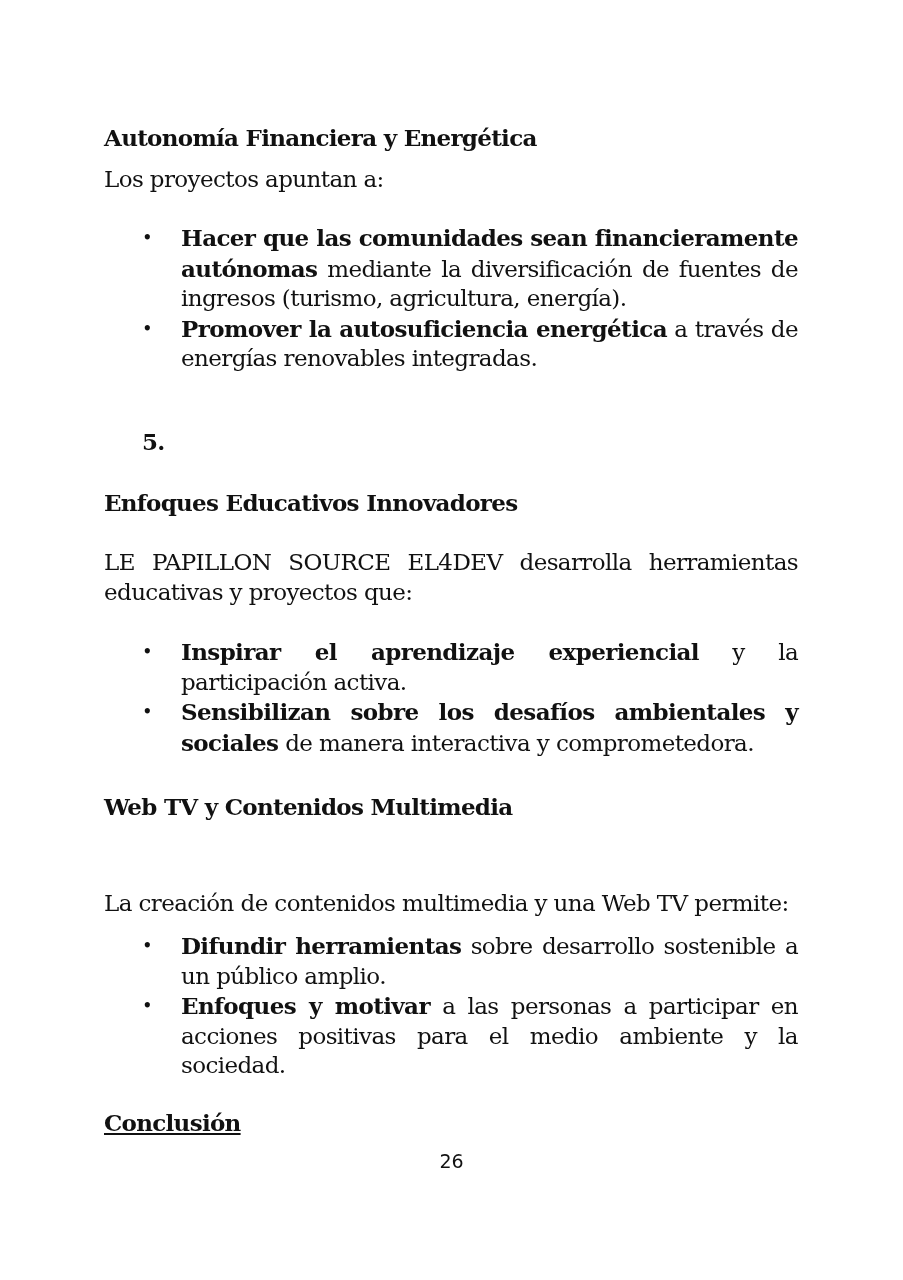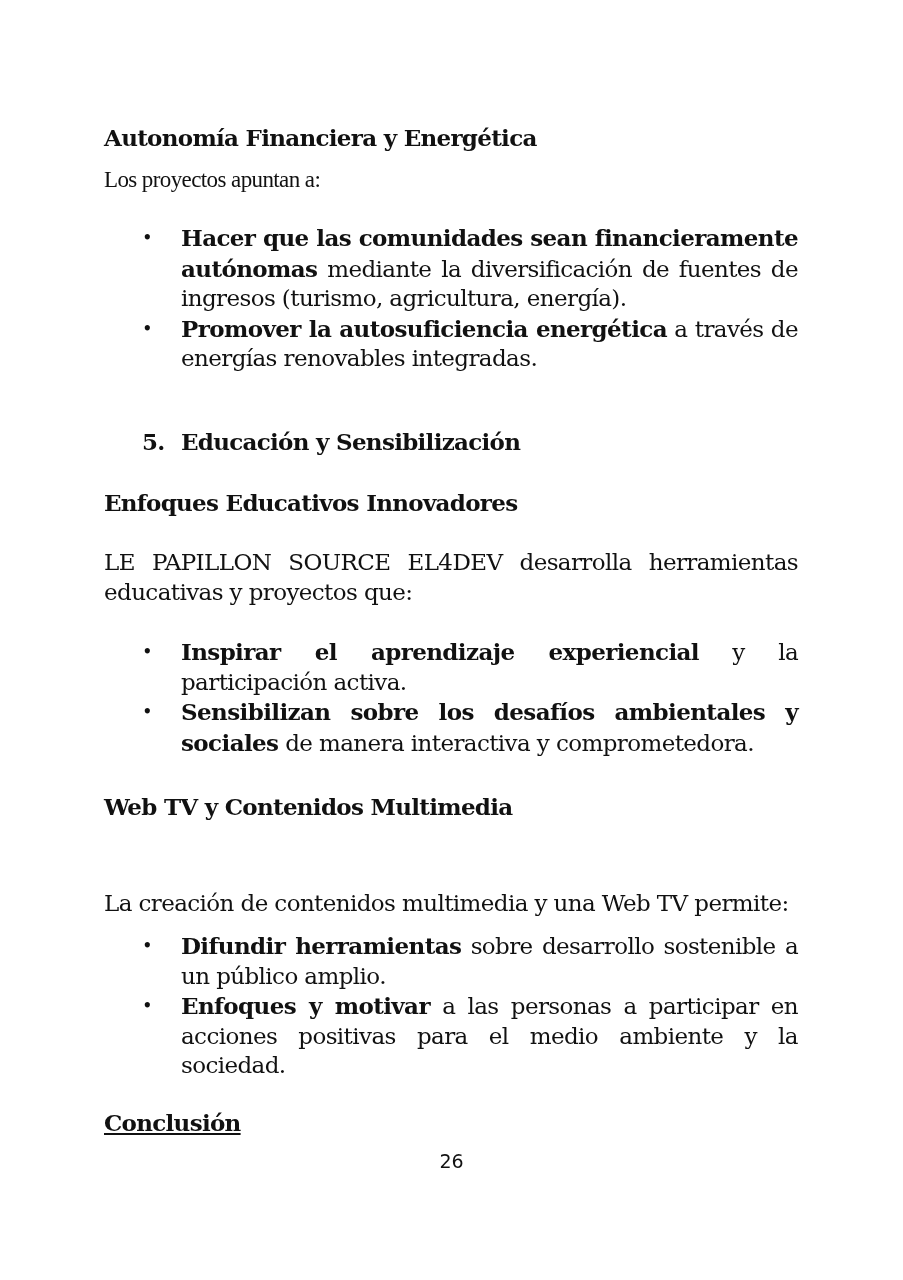--- a/index.html
+++ b/index.html
@@ -82,38 +82,37 @@
       color: #111111;
     }
   </style>
 </head>
 <body>
 
 <div class="page">
 
   <div class="block heading" style="top:103px;margin-top:20px;">Autonomía Financiera y Energética</div>
 
-  <div class="block para" style="top:165px;font-family:Liberation Serif, serif;">Los proyectos apuntan a:</div>
+  <div class="block para" style="top:165px;">Los proyectos apuntan a:</div>
 
   <div class="block" style="top:223px;">
     <ul class="bullets">
       <li>
         <span class="bullet">•</span>
         <b>Hacer que las comunidades sean financieramente autónomas</b><span> mediante la diversificación de fuentes de ingresos (turismo, agricultura, energía).</span>
       </li>
       <li>
         <span class="bullet">•</span>
         <b>Promover la autosuficiencia energética</b><span> a través de energías renovables integradas.</span>
       </li>
     </ul>
   </div>
 
   <div class="numbered" style="top:428px; width:694px; height:30px;">
     <span class="num">5.</span>
-    <span class="label">Educación y Sensibilización</span>
   </div>
 
   <div class="block heading" style="top:488px;">Enfoques Educativos Innovadores</div>
 
   <div class="block para" style="top:548px;">LE PAPILLON SOURCE EL4DEV desarrolla herramientas educativas y proyectos que:</div>
 
   <div class="block" style="top:637px;">
     <ul class="bullets">
       <li>
         <span class="bullet">•</span>

